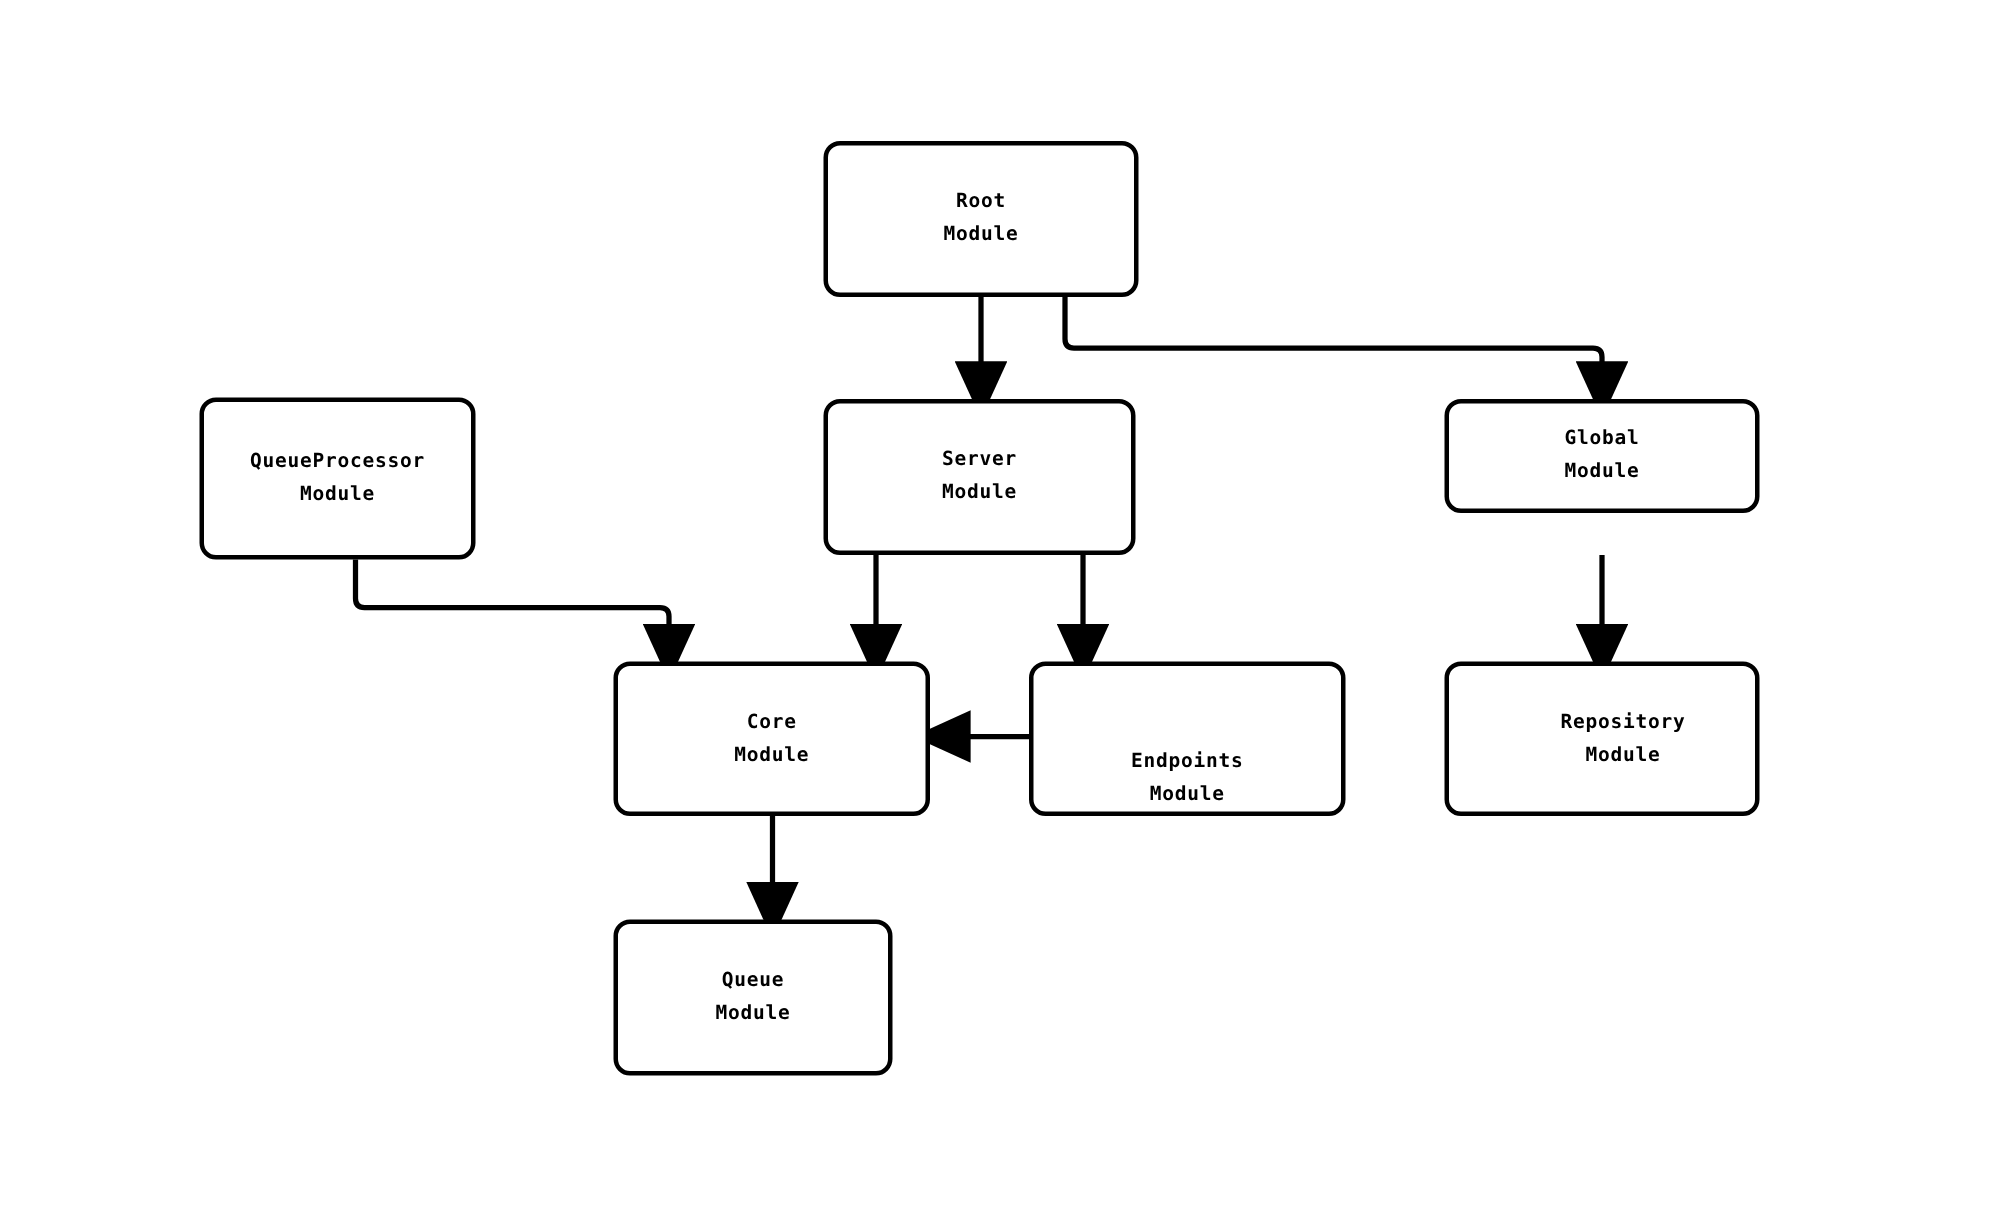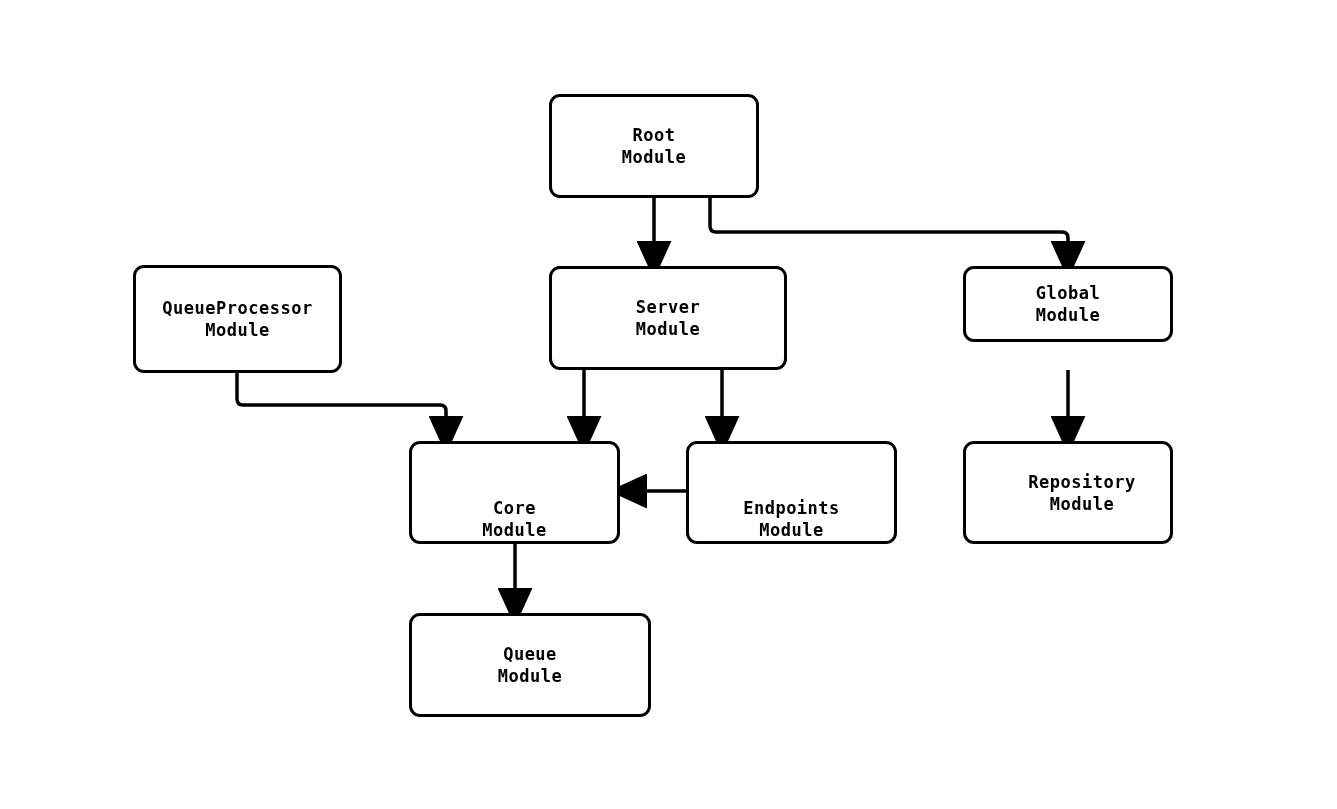--- a/index.html
+++ b/index.html
@@ -35,21 +35,21 @@
     display: flex;
     flex-direction: column;
     align-items: center;
     justify-content: center;
     z-index: 2;
   }
   .node-label {
     text-align: center;
     color: #000000;
     font-family: "DejaVu Sans Mono", "Liberation Mono", monospace;
-    font-size: 17px;
+    font-size: 13px;
     font-weight: bold;
     line-height: 22px;
     letter-spacing: 0.5px;
     white-space: pre;
   }
 </style>
 </head>
 <body>
 
 <div id="diagram-canvas">
@@ -92,48 +92,48 @@
     <g>
       <path d="M 515 544 L 515 590" stroke="#000000" stroke-width="3.5" fill="none" marker-end="url(#arrow-down)"></path>
     </g>
   </svg>
 
   <div class="node" style="left:549px; top:94px; width:210px; height:104px;">
     <div class="node-label">Root</div>
     <div class="node-label">Module</div>
   </div>
 
-  <div class="node" style="left:133px; top:265px; width:209px; height:108px;">
+  <div class="node" style="left:133px; top:265px; width:184px; height:108px;">
     <div class="node-label">QueueProcessor</div>
     <div class="node-label">Module</div>
   </div>
 
-  <div class="node" style="left:549px; top:266px; width:238px; height:104px;">
+  <div class="node" style="left:549px; top:266px; width:208px; height:104px;">
     <div class="node-label">Server</div>
     <div class="node-label">Module</div>
   </div>
 
   <div class="node" style="left:963px; top:266px; width:210px; height:76px;">
     <div class="node-label">Global</div>
     <div class="node-label">Module</div>
   </div>
 
-  <div class="node" style="left:409px; top:441px; width:211px; height:103px;justify-content:flex-end;">
+  <div class="node" style="left:409px; top:441px; width:211px; height:103px;">
     <div class="node-label">Core</div>
     <div class="node-label">Module</div>
   </div>
 
   <div class="node" style="left:686px; top:441px; width:211px; height:103px;justify-content:flex-end;">
     <div class="node-label">Endpoints</div>
     <div class="node-label">Module</div>
   </div>
 
   <div class="node" style="left:963px; top:441px; width:210px; height:103px;padding-left:28px;">
     <div class="node-label">Repository</div>
     <div class="node-label">Module</div>
   </div>
 
-  <div class="node" style="left:409px; top:613px; width:242px; height:104px;">
+  <div class="node" style="left:409px; top:613px; width:186px; height:104px;">
     <div class="node-label">Queue</div>
     <div class="node-label">Module</div>
   </div>
 
 </div>
 
 </body></html>

